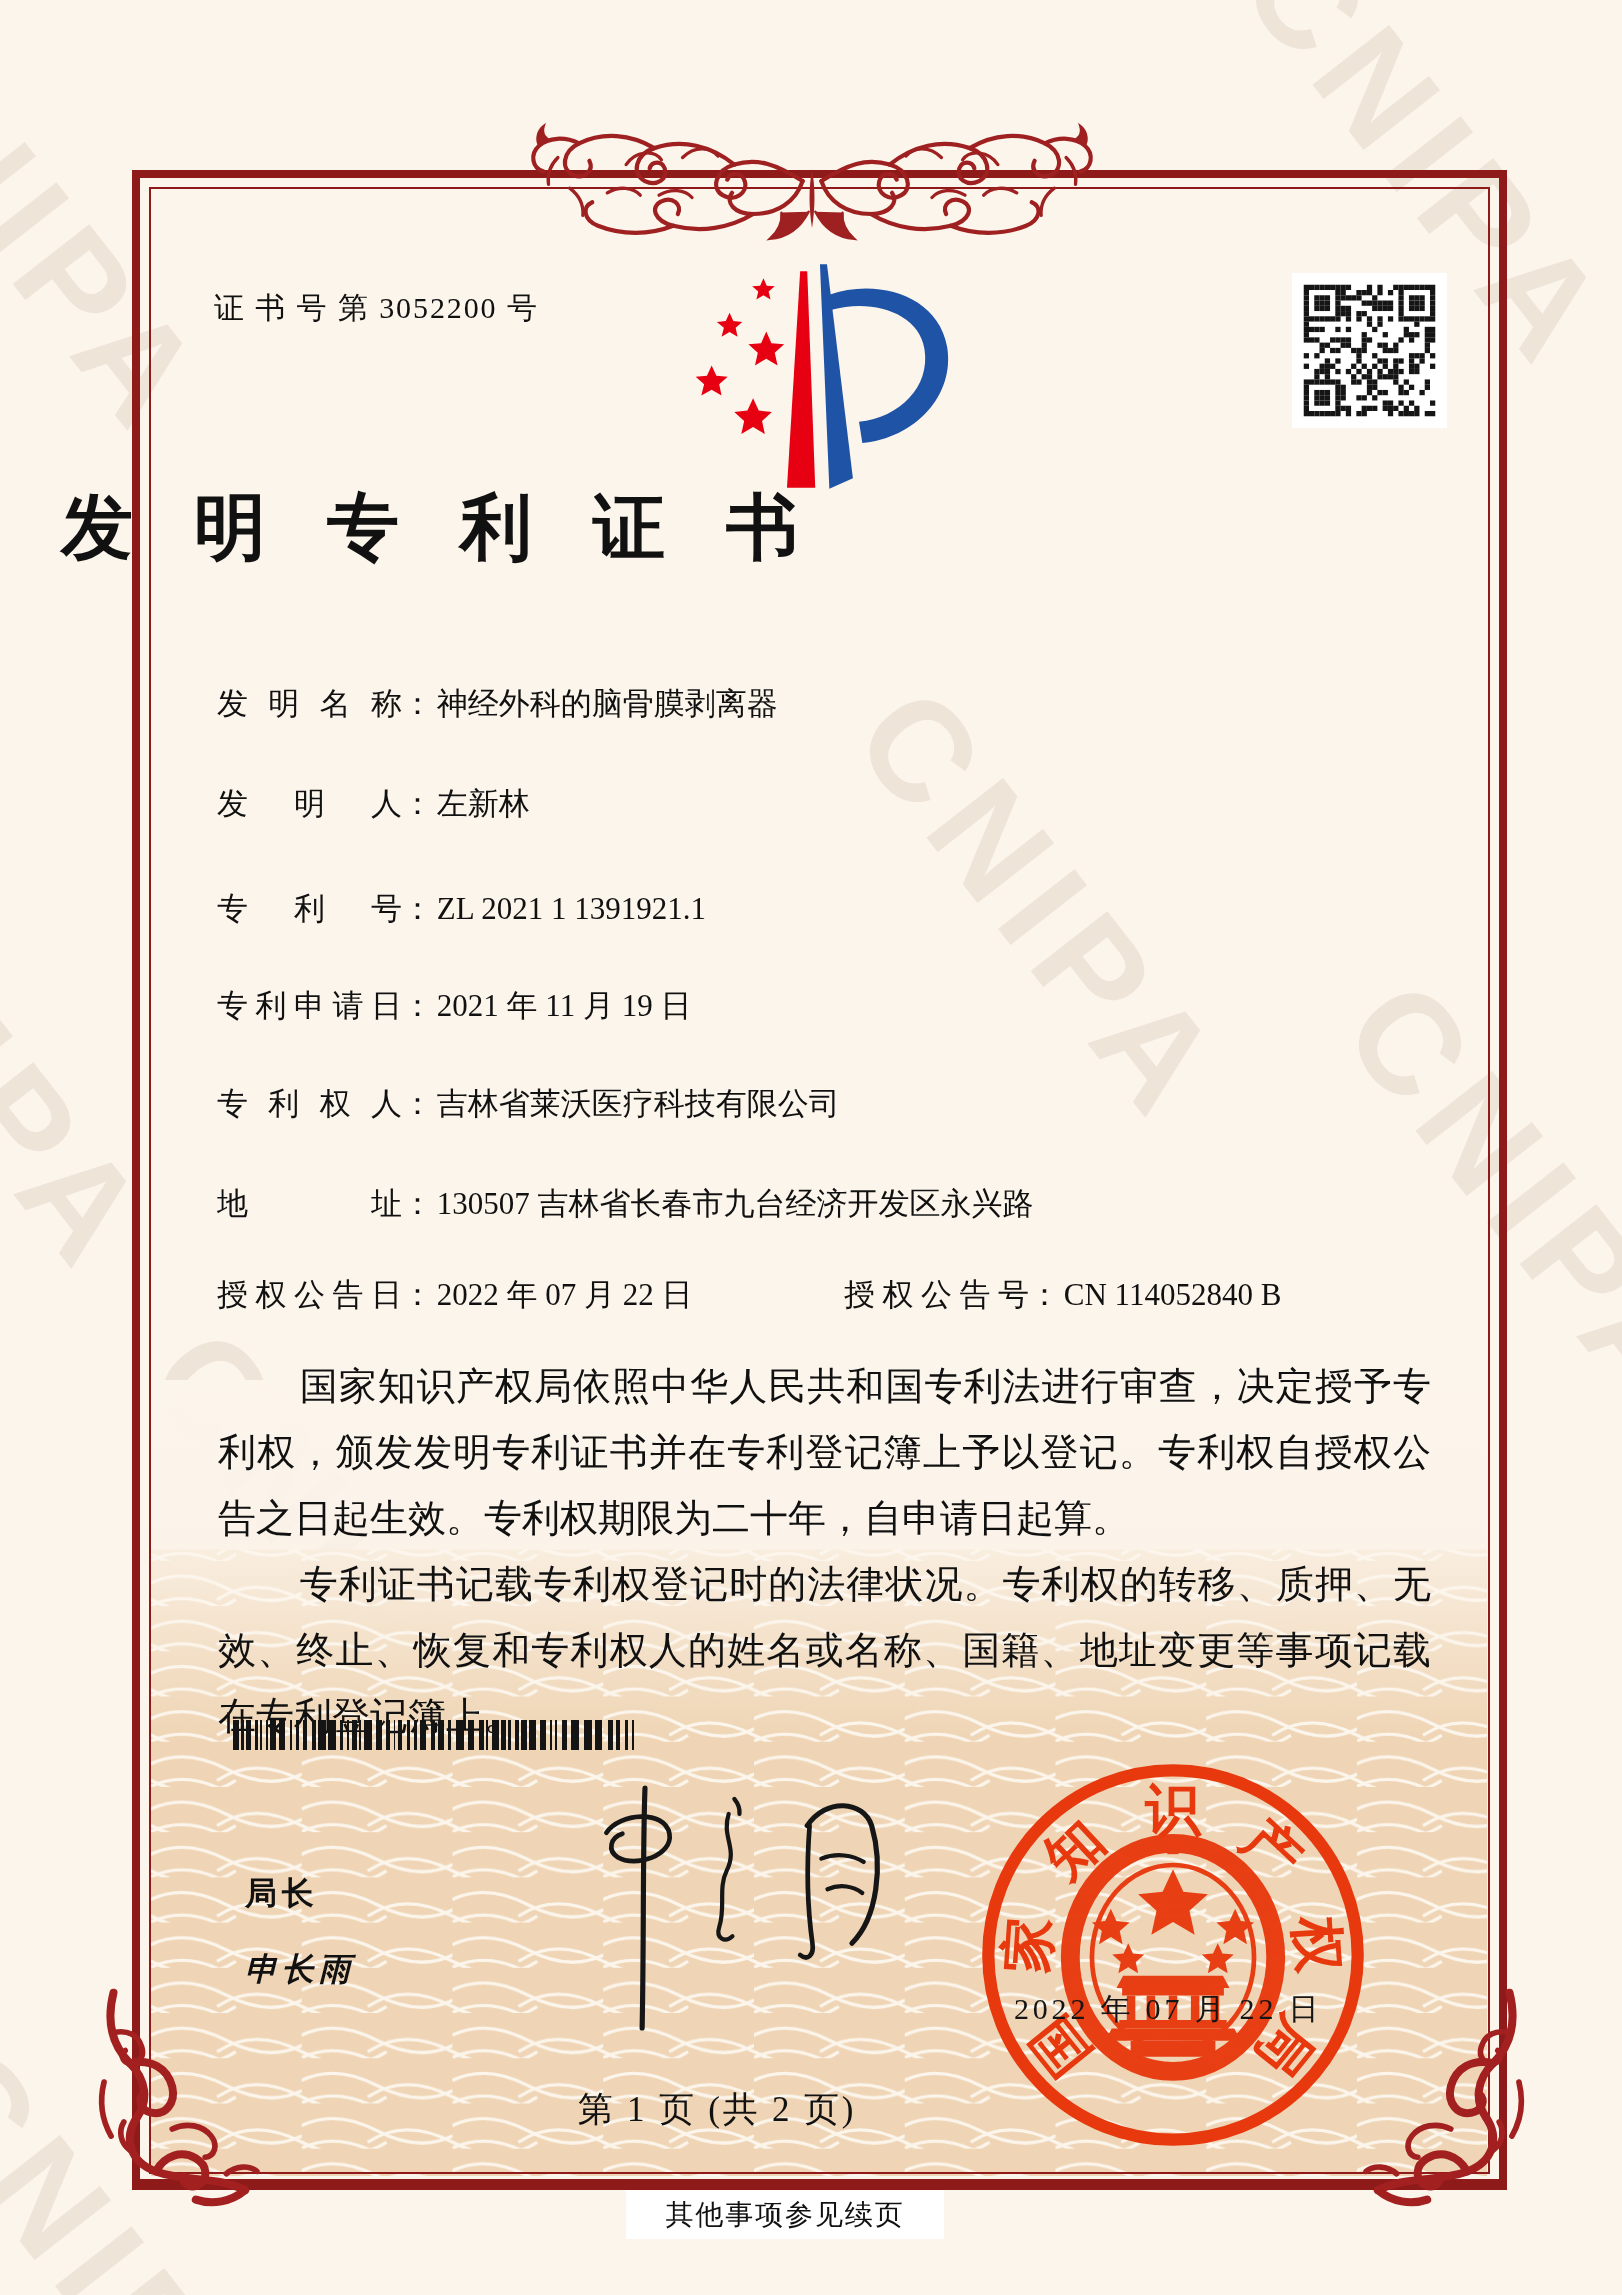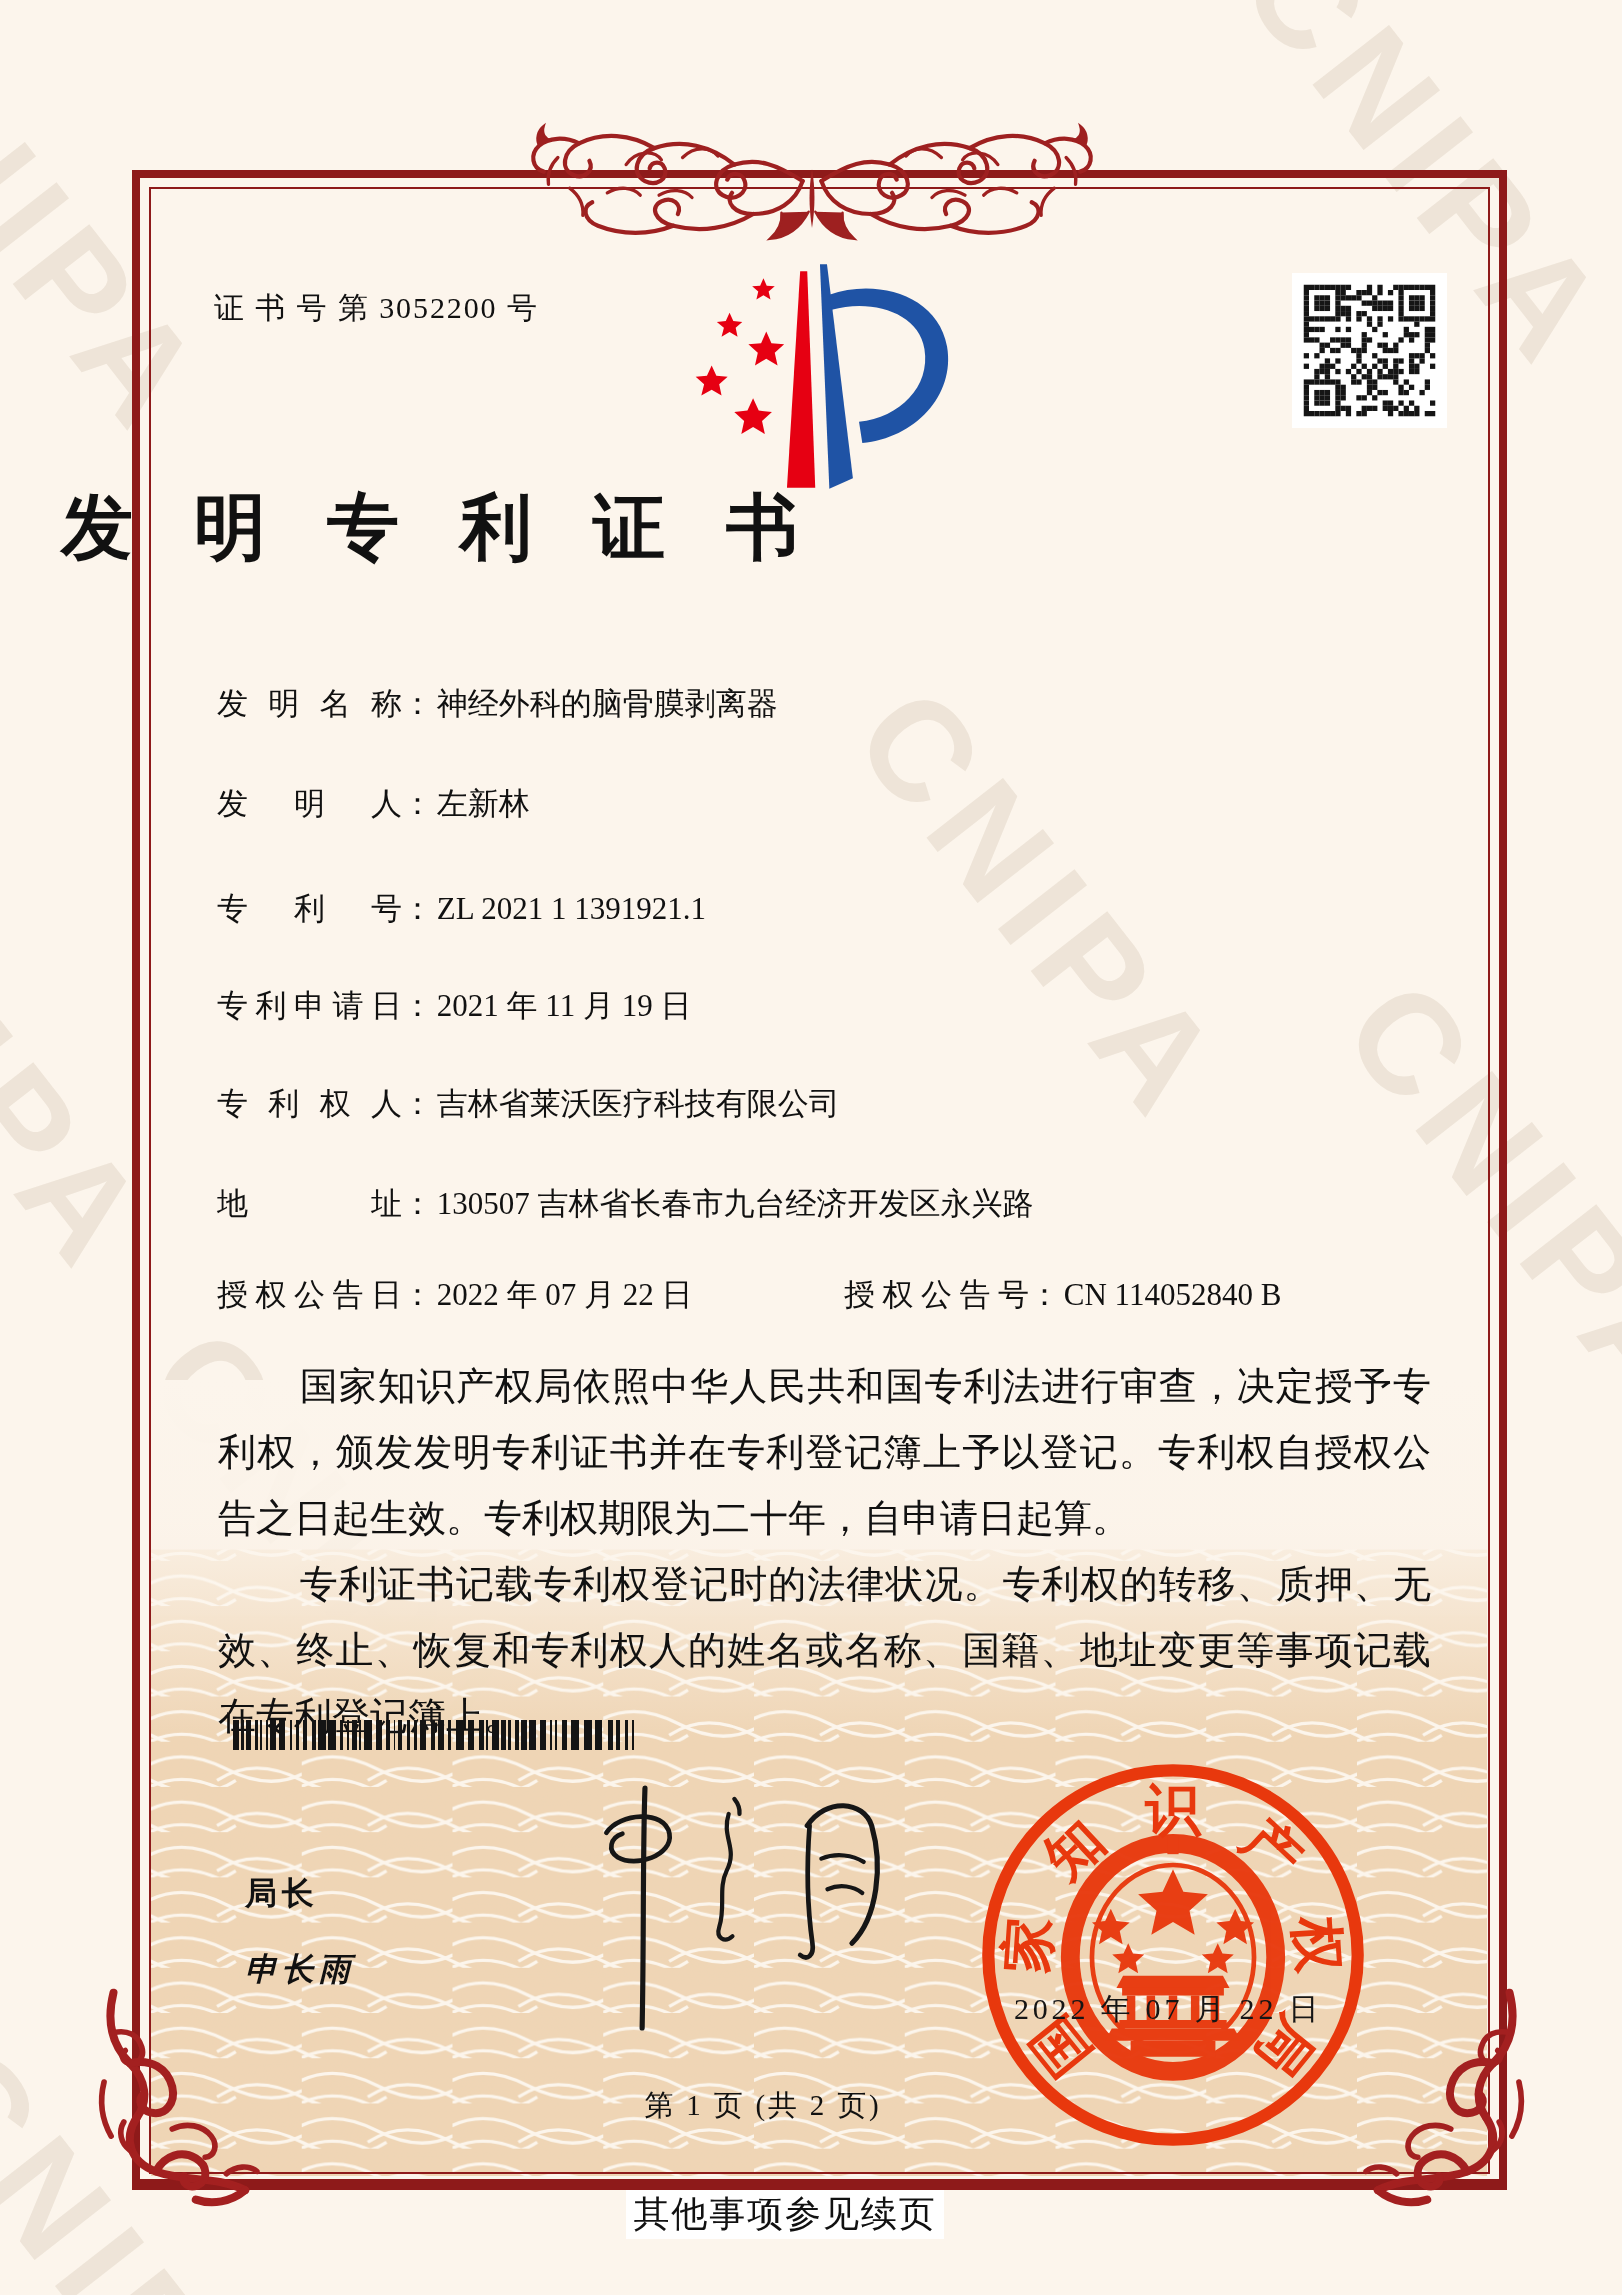--- a/index.html
+++ b/index.html
@@ -58,26 +58,26 @@
   .issuer-title{left:245px;top:1872px;font-size:32px;font-weight:700;letter-spacing:4.7px;z-index:4;}
   .issuer-name{left:245px;top:1948px;font-size:32px;font-weight:700;letter-spacing:4.7px;z-index:4;font-style:italic;}
   #signature{left:480px;top:1781px;width:424px;height:254px;z-index:5;}
   
   #seal{left:961px;top:1743px;width:424px;height:424px;z-index:5;}
   .seal-date{
     left:1014px;top:1989px;width:330px;font-size:30px;letter-spacing:3.8px;
     color:#151515;z-index:6;white-space:nowrap;
   }
   
-  .page-info{left:0;top:2086px;width:1434px;text-align:center;font-size:29px;letter-spacing:2.8px;z-index:4;margin-left:46px;}
+  .page-info{left:0;top:2086px;width:1434px;text-align:center;font-size:35px;letter-spacing:2.8px;z-index:4;}
   .note-box{
     left:626px;top:2190px;width:318px;height:49px;background:#ffffff;
     display:flex;align-items:center;justify-content:center;z-index:4;
   }
-  .note-box span{font-size:36px;letter-spacing:1.9px;}
+  .note-box span{font-size:28px;letter-spacing:1.9px;}
   
   #ornament-top{left:513px;top:94px;width:598px;height:160px;z-index:4;}
   #corner-bl{left:85px;top:1988px;width:198px;height:221px;z-index:5;}
   #corner-br{left:1340px;top:1988px;width:198px;height:221px;z-index:5;transform:scaleX(-1);}
 </style>
 </head>
 <body>
 
 <div id="watermarks">
     <div class="wm" style="left: -66px; top: -28px;">CNIPA</div>

